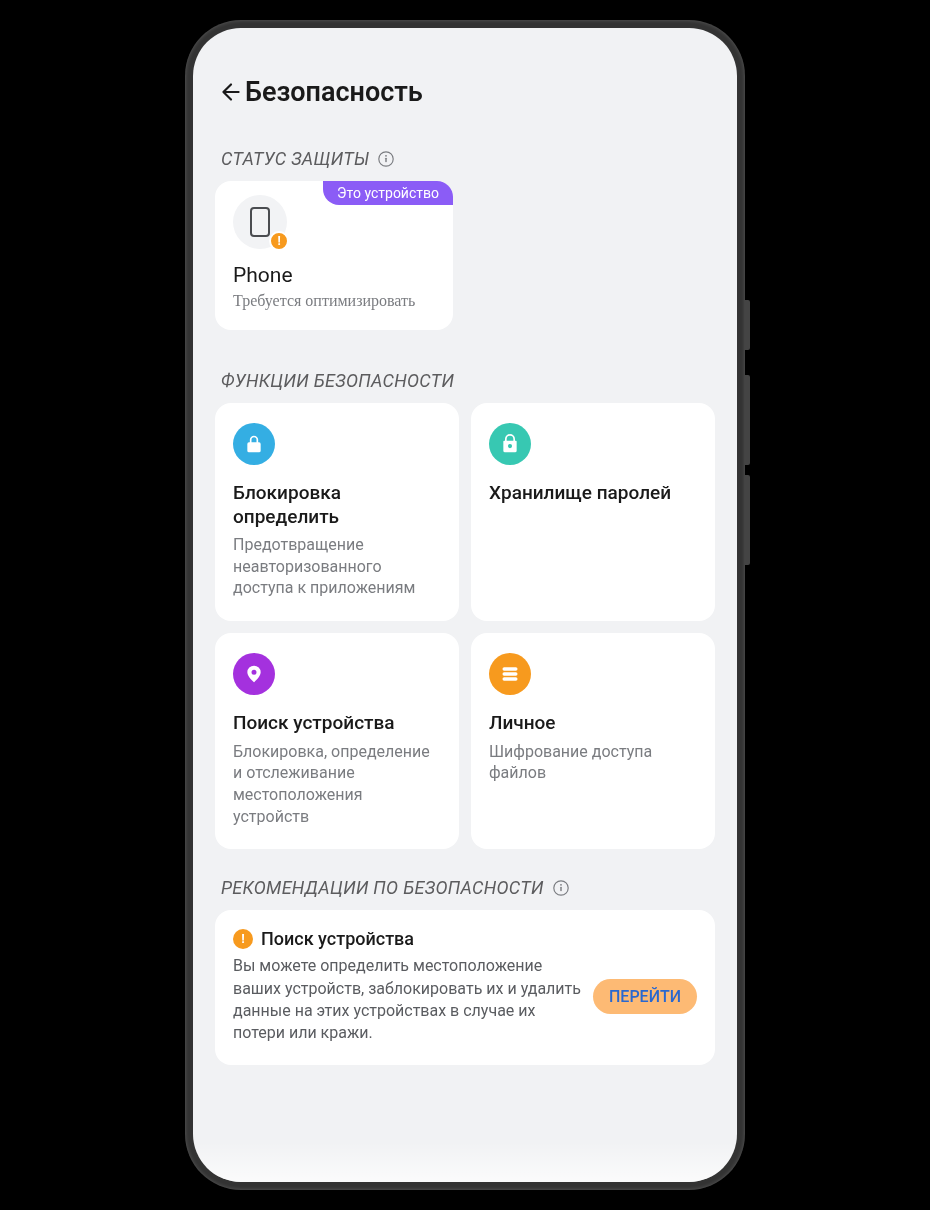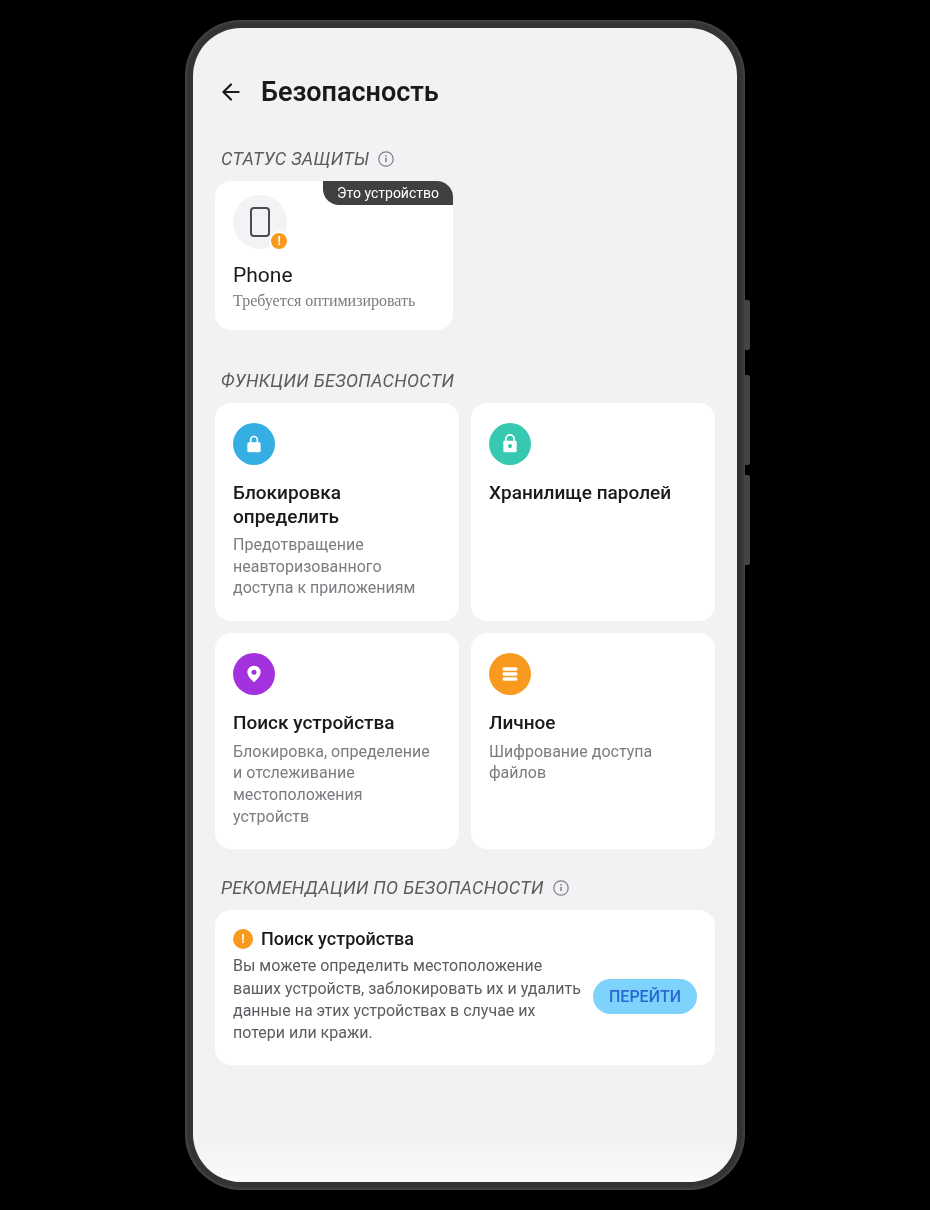--- a/index.html
+++ b/index.html
@@ -42,21 +42,21 @@
       background: #f1f2f4;
       border-radius: 48px;
       overflow: hidden;
       position: relative;
     }
 
     .header {
       display: flex;
       align-items: center;
       padding: 48px 24px 22px 24px;
-      gap: 16px;
+      gap: 0;
     }
     .back-arrow {
       width: 28px;
       height: 28px;
       display: flex;
       align-items: center;
       justify-content: center;
       cursor: pointer;
     }
     .title {
@@ -88,21 +88,21 @@
       background: #fff;
       border-radius: 16px;
       padding: 0 18px 18px 18px;
       position: relative;
       cursor: pointer;
     }
     .device-badge {
       position: absolute;
       top: 0;
       right: 0;
-      background: #404040;
+      background: #8b5cf6;
       color: #fff;
       font-size: 14px;
       padding: 4px 14px;
       border-radius: 0 16px 0 16px;
     }
     .device-icon-wrap {
       padding-top: 14px;
       position: relative;
       width: 54px;
     }
@@ -219,21 +219,21 @@
     .recommend-body {
       flex: 1;
     }
     .recommend-desc {
       font-size: 16px;
       color: #5a5c60;
       line-height: 1.4;
     }
     .go-button {
       align-self: center;
-      background: #7dd3fc;
+      background: #fdba74;
       color: #2968d0;
       font-size: 16px;
       font-weight: 500;
       padding: 8px 16px;
       border-radius: 20px;
       border: none;
       cursor: pointer;
       flex-shrink: 0;
       margin-top: 20px;
     }

